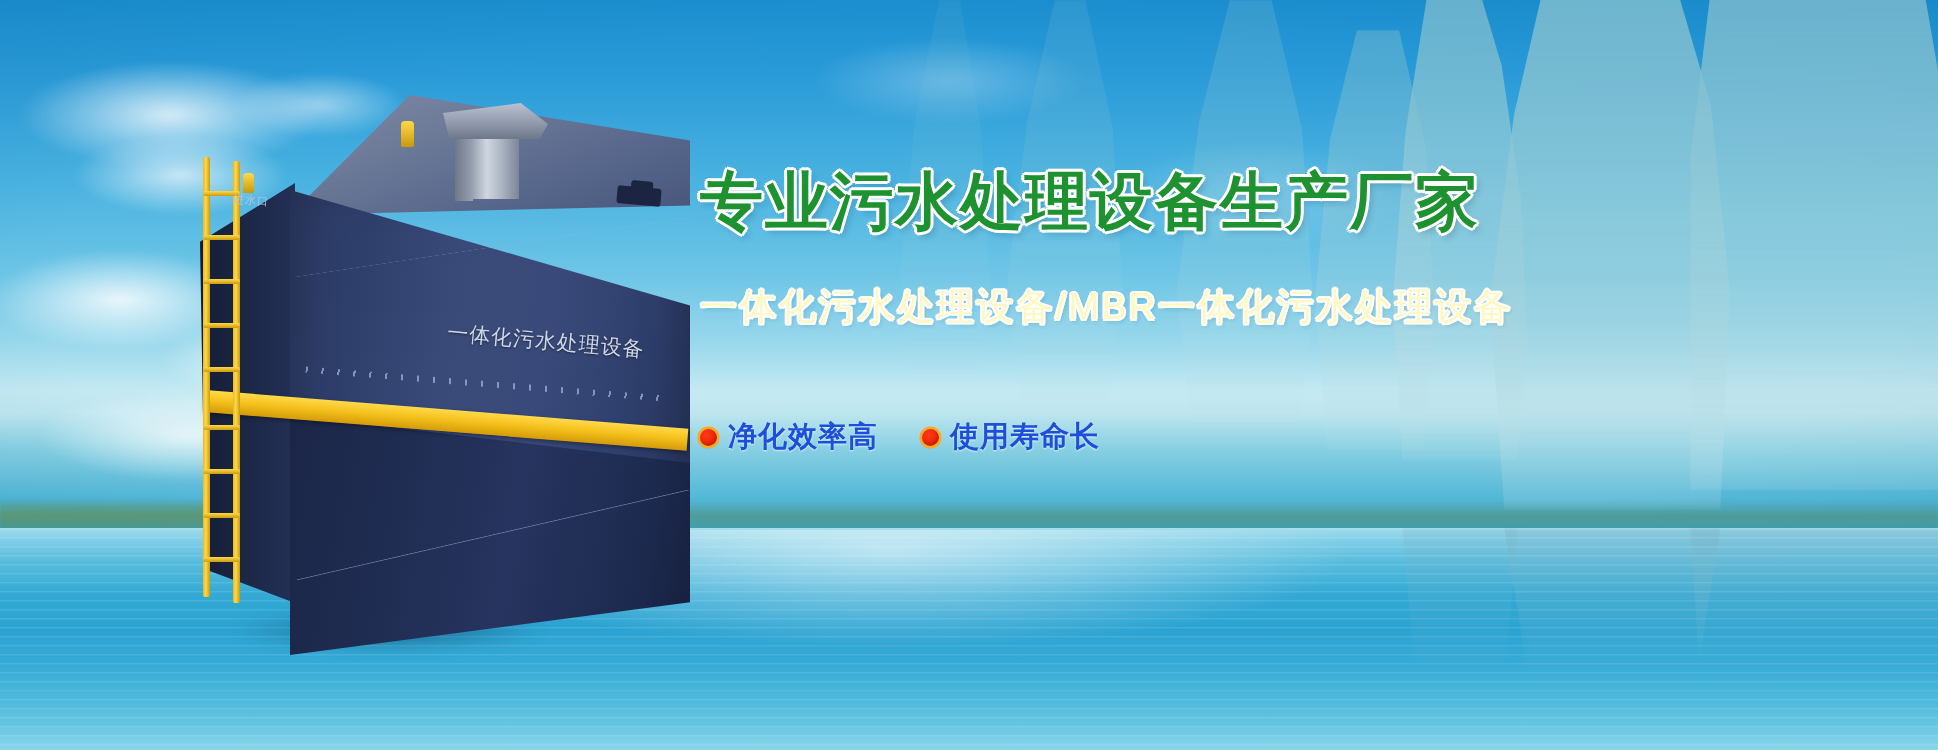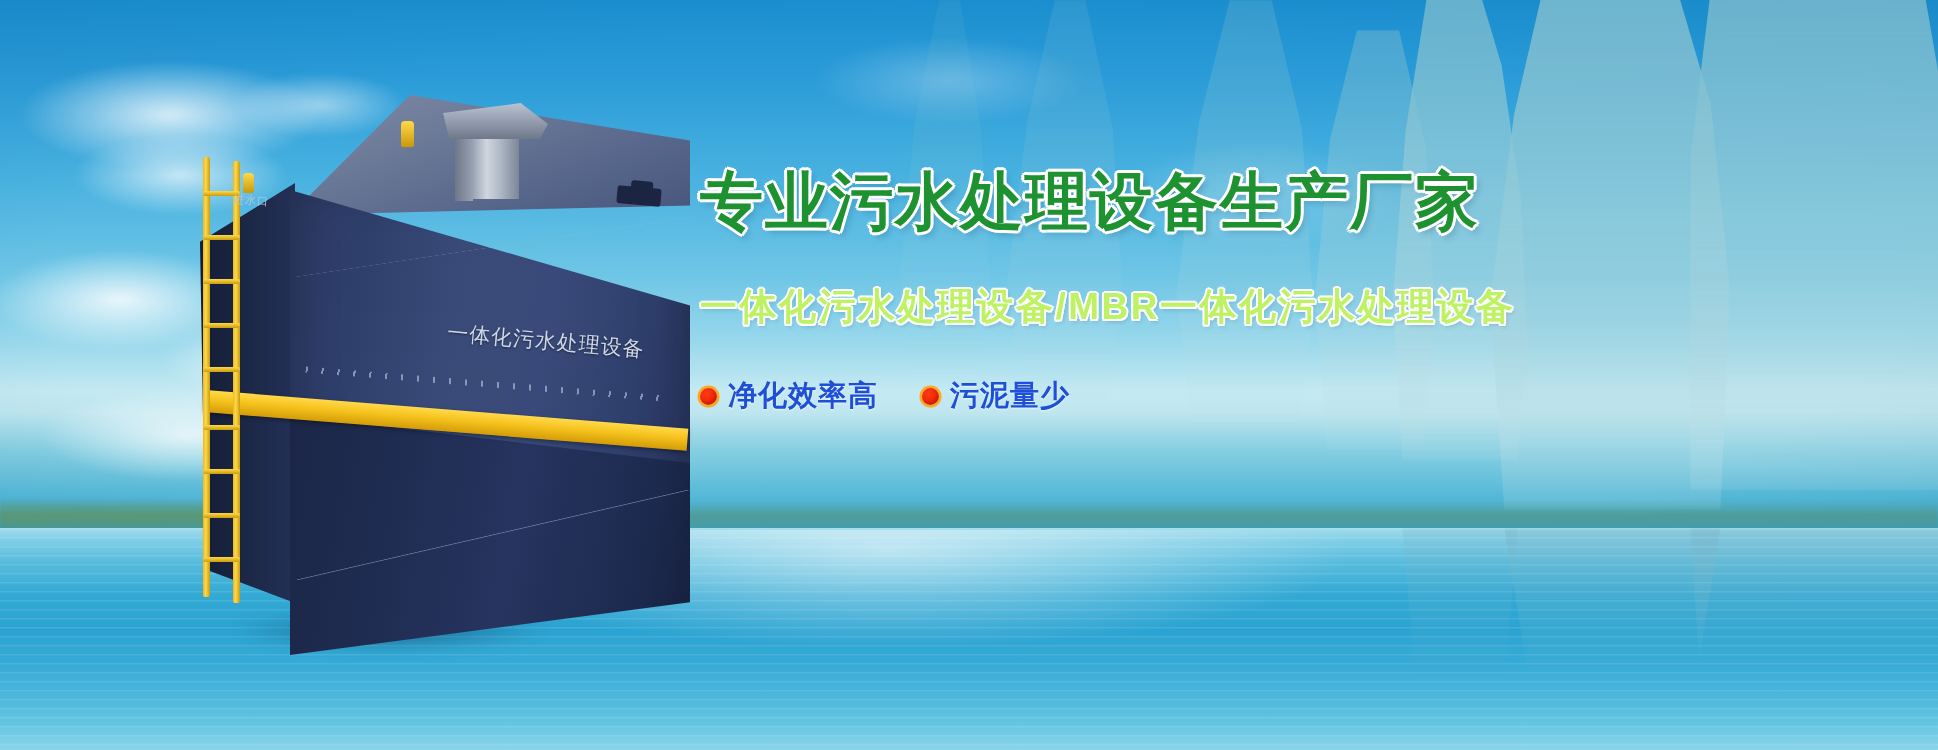--- a/index.html
+++ b/index.html
@@ -259,33 +259,33 @@
     text-shadow:
       -2px -2px 0 #ffffff,  2px -2px 0 #ffffff,
       -2px  2px 0 #ffffff,  2px  2px 0 #ffffff,
       -3px  0   0 #ffffff,  3px  0   0 #ffffff,
        0   -3px 0 #ffffff,  0    3px 0 #ffffff,
        4px  5px 6px rgba(0,60,90,0.22);
   }
   .subline {
     margin-top:48px;
     font-size:37px;
-    font-weight:bold;
-    color:#bef264;
+    font-weight:normal;
+    color:#fef9c3;
     letter-spacing:2.5px;
     white-space:nowrap;
     text-shadow:
       -1.5px -1.5px 0 #ffffff, 1.5px -1.5px 0 #ffffff,
       -1.5px  1.5px 0 #ffffff, 1.5px  1.5px 0 #ffffff,
       -2px 0 0 #ffffff, 2px 0 0 #ffffff,
        0 -2px 0 #ffffff, 0 2px 0 #ffffff,
        2px 3px 4px rgba(0,60,90,0.2);
   }
   .features {
-    margin-top:44px;
+    margin-top:85px;
     display:flex;
     align-items:center;
     gap:44px;
     white-space:nowrap;
   }
   .feature { display:flex; align-items:center; gap:11px; }
   .dot {
     width:17px; height:17px; border-radius:50%;
     background:radial-gradient(circle at 38% 34%, #ff3b16 0%, #ef2a06 45%, #c81c00 70%, #ffb300 86%, #ff9d00 100%);
     box-shadow:0 0 0 2.5px #ffa81d, 0 1px 3px rgba(0,0,0,0.25);
@@ -375,18 +375,18 @@
   <div id="copy">
     <div class="headline">专业污水处理设备生产厂家</div>
     <div class="subline">一体化污水处理设备/MBR一体化污水处理设备</div>
     <div class="features">
       <div class="feature">
         <span class="dot"></span>
         <span class="feature-label">净化效率高</span>
       </div>
       <div class="feature">
         <span class="dot"></span>
-        <span class="feature-label">污泥量少</span>
+        <span class="feature-label">使用寿命长</span>
       </div>
     </div>
   </div>
 
 </div>
 
 </body></html>

